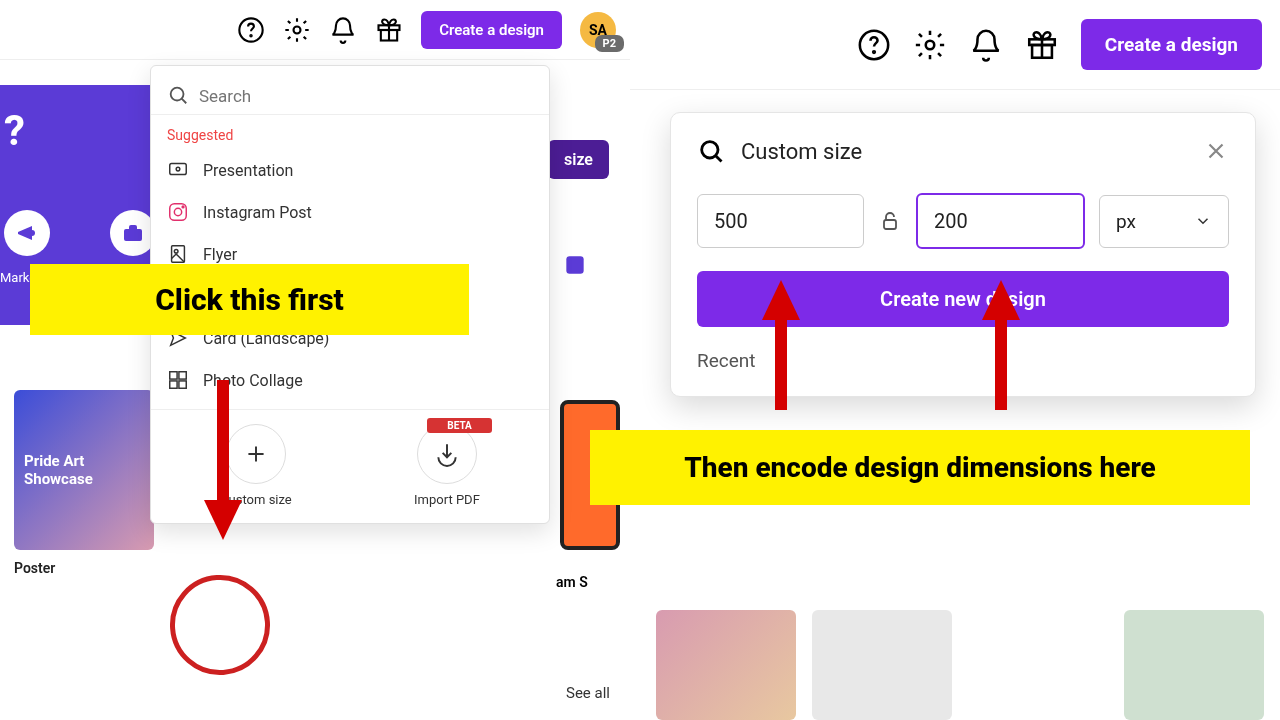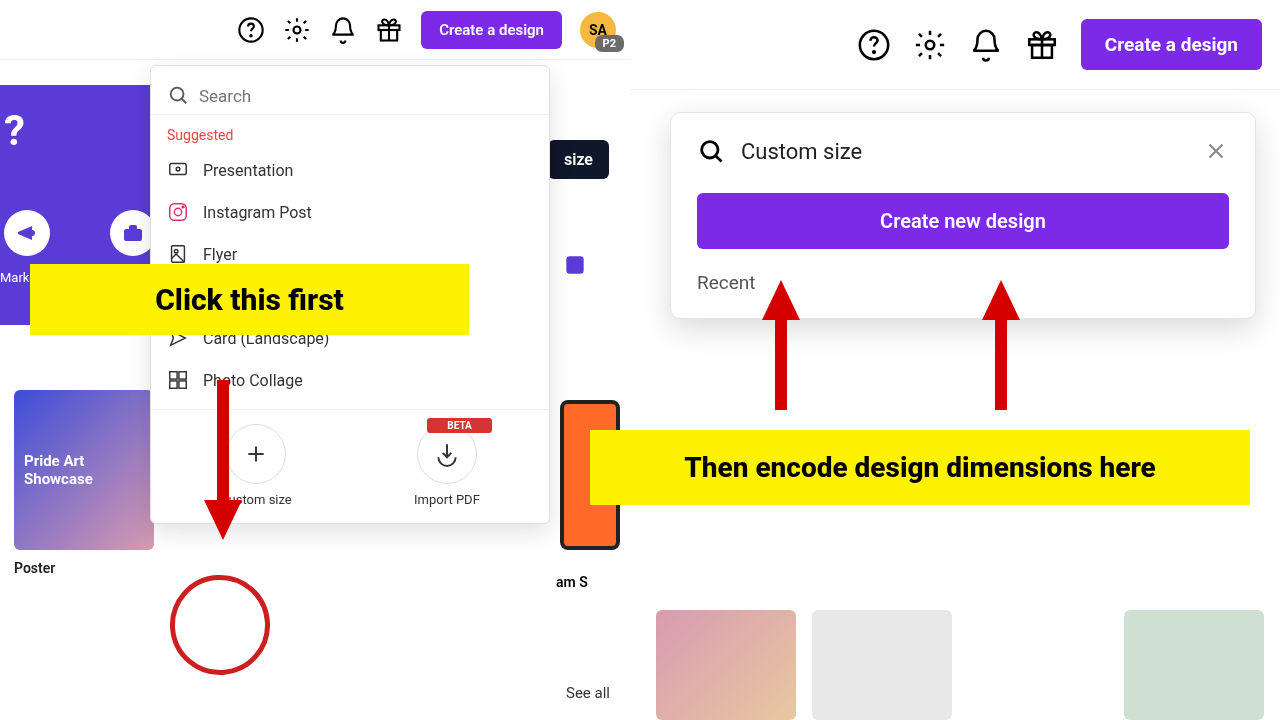--- a/index.html
+++ b/index.html
@@ -62,21 +62,21 @@
 .right-bg-card{flex:1;background:#e8e8e8;border-radius:6px}
 .right-bg-card:nth-child(1){background:linear-gradient(135deg,#d89bb0,#e8c8a0)}
 .right-bg-card:nth-child(3){background:#fff}
 .right-bg-card:nth-child(4){background:#cfe0d0}
 .round-icon{position:absolute;width:46px;height:46px;border-radius:50%;background:#fff;display:flex;align-items:center;justify-content:center;top:210px;z-index:2}
 .round-icon svg{width:24px;height:24px;fill:#5b3bd6}
 .round-icon.r1{left:4px}
 .round-icon.r2{left:110px}
 .qmark{position:absolute;left:4px;top:106px;color:#fff;font-size:42px;font-weight:700;z-index:2}
 .mtext{position:absolute;left:0;top:270px;color:#fff;font-size:13px;z-index:2}
-.size-pill{position:absolute;left:548px;top:140px;background:#0f172a;color:#fff;padding:10px 16px;border-radius:6px;font-size:16px;font-weight:600;z-index:3}
+.size-pill{position:absolute;left:548px;top:140px;background:#4c1d95;color:#fff;padding:10px 16px;border-radius:6px;font-size:16px;font-weight:600;z-index:3}
 .phone{position:absolute;left:560px;top:400px;width:60px;height:150px;background:#ff6a2b;border-radius:8px;border:4px solid #222;z-index:2}
 .sub-icon{position:absolute;left:550px;top:240px;width:50px;height:50px;border-radius:50%;background:#fff;z-index:2;display:flex;align-items:center;justify-content:center}
 .sub-icon svg{width:26px;height:26px;fill:#5b3bd6}
 </style>
 </head>
 <body>
 
 <div class="left-pane">
   <div class="top-bar">
     <div class="icon-btn">
@@ -280,20 +280,34 @@
 <div class="custom-panel">
   <div class="cs-head">
     <svg viewBox="0 0 24 24">
         <circle cx="11" cy="11" r="7"></circle>
         <path d="M21 21l-5-5"></path>
       </svg>
     <div class="cs-head-title">Custom size</div>
     <div class="cs-close"><svg viewBox="0 0 24 24">
           <path d="M6 6l12 12M18 6L6 18"></path>
         </svg></div>
+  </div>
+  <div class="cs-inputs">
+    <input class="cs-input" value="500" style="">
+    <div class="cs-lock"><svg viewBox="0 0 24 24">
+          <rect x="6" y="11" width="12" height="9" rx="2"></rect>
+          <path d="M8 11V8a4 4 0 018 0"></path>
+        </svg></div>
+    <input class="cs-input active" value="200" style="">
+    <div class="cs-unit">
+      <span>px</span>
+      <svg viewBox="0 0 24 24">
+          <path d="M6 9l6 6 6-6"></path>
+        </svg>
+    </div>
   </div>
   <button class="cs-create">Create new design</button>
   <div class="cs-recent">Recent</div>
 </div>
 
 <div class="callout c1">Click this first</div>
 <div class="callout c2">Then encode design dimensions here</div>
 
 <svg class="red-arrow" style="left:198px;top:380px;width:50px;height:180px">
     <path d="M25 0 v130" stroke="#d40000" stroke-width="12"></path>

